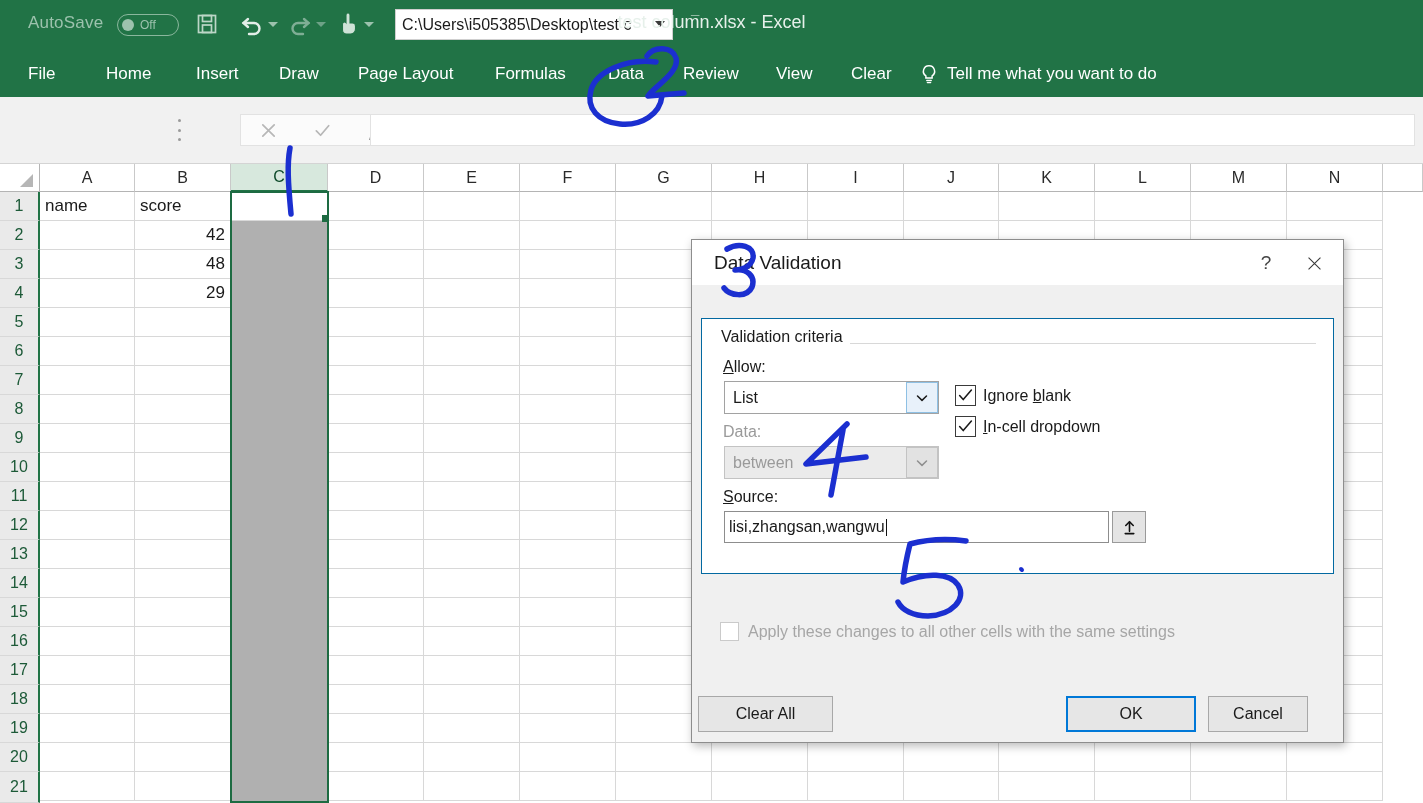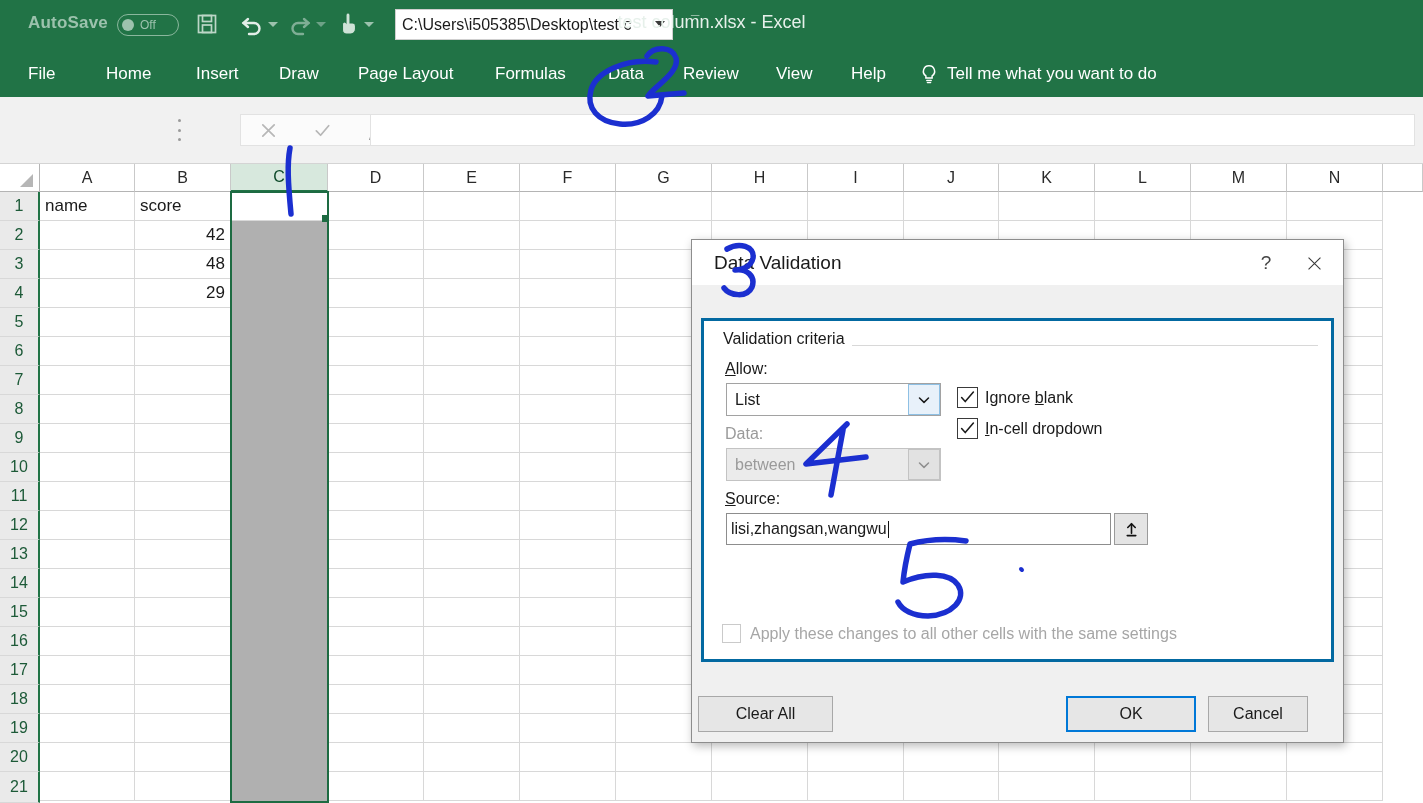--- a/index.html
+++ b/index.html
@@ -19,21 +19,21 @@
   }
 
   
   .titlebar {
     position: absolute; left: 0; top: 0;
     width: 1423px; height: 50px;
     background: #217346;
   }
   .autosave-label {
     position: absolute; left: 28px; top: 13px;
-    font-size: 17px; color: #9cc2ad; letter-spacing: .2px; font-weight: bold;
+    font-size: 17px; color: #9cc2ad; letter-spacing: .2px;
   }
   .autosave-toggle {
     position: absolute; left: 117px; top: 14px;
     width: 62px; height: 22px;
     border: 1.5px solid #8ab79d;
     border-radius: 11px;
   }
   .autosave-knob {
     position: absolute; left: 4px; top: 4px;
     width: 12px; height: 12px;
@@ -262,23 +262,23 @@
     font-size: 16px; color: #1a1a1a;
     border: 1px solid transparent;
   }
   .dtab.active {
     background: #ffffff;
     border: 1px solid #d6d6d6;
     border-bottom: 1px solid #ffffff;
   }
   .dlg-body {
     position: absolute; left: 9px; top: 78px;
-    width: 633px; height: 344px;
-    background: #ffffff;
-    border: 3px solid #0369a1;
+    width: 633px; height: 256px;
+    background: #ffffff;
+    border: 1px solid #0369a1;
   }
   .grp-label {
     position: absolute; left: 19px; top: 9px;
     font-size: 16px; color: #1a1a1a;
     background: #ffffff;
     padding-right: 7px;
     z-index: 2;
   }
   .grp-line {
     position: absolute; left: 19px; top: 24px;
@@ -435,21 +435,21 @@
   <div class="ribbon">
     <div class="rtab" style="left:26px">File</div>
     <div class="rtab" style="left:104px">Home</div>
     <div class="rtab" style="left:194px">Insert</div>
     <div class="rtab" style="left:277px">Draw</div>
     <div class="rtab" style="left:356px">Page Layout</div>
     <div class="rtab" style="left:493px">Formulas</div>
     <div class="rtab" style="left:606px">Data</div>
     <div class="rtab" style="left:681px">Review</div>
     <div class="rtab" style="left:774px">View</div>
-    <div class="rtab" style="left:849px">Help</div>
+    <div class="rtab" style="left:849px">Clear</div>
 
     <div class="tellme-wrap">
       <span class="bulb">
         <svg viewBox="0 0 24 24" width="22" height="22" fill="none" stroke="#ffffff" stroke-width="1.6" stroke-linecap="round">
           <path d="M12 3 a6 6 0 0 0 -3.4 11 v2.4 h6.8 V14 A6 6 0 0 0 12 3 z"></path>
           <path d="M9.6 19.2 h4.8"></path>
           <path d="M10.2 21.4 h3.6"></path>
         </svg>
       </span>
       <span class="lbl">Tell me what you want to do</span>

